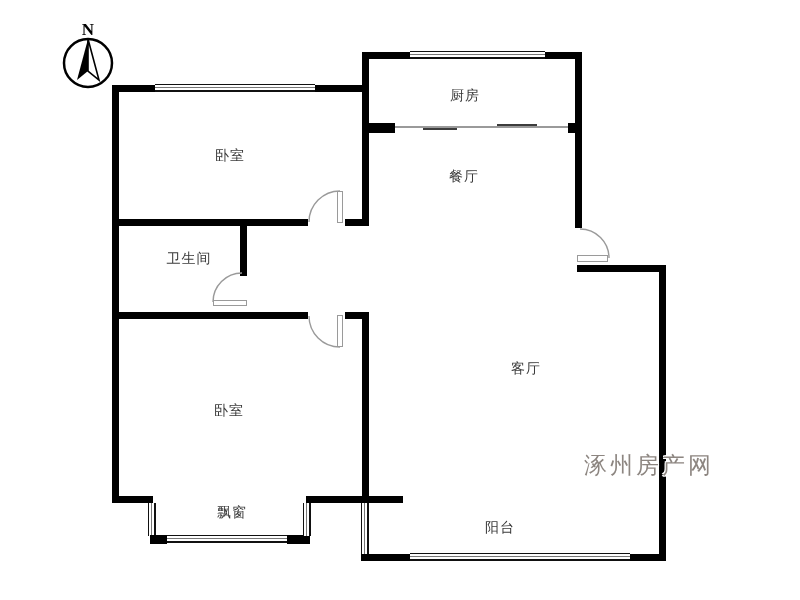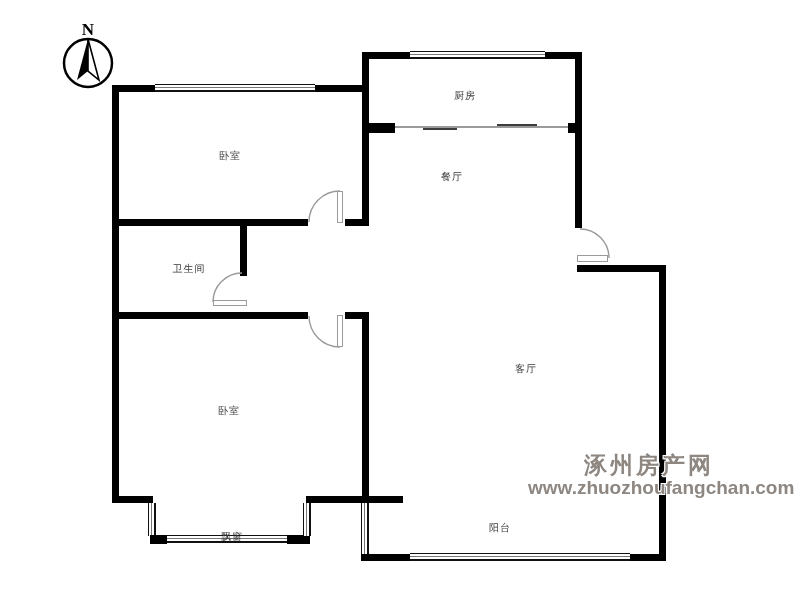--- a/index.html
+++ b/index.html
@@ -6,27 +6,27 @@
   #plan{position:relative;width:800px;height:600px;background:#fff;overflow:hidden;
         font-family:"Liberation Sans","DejaVu Sans",sans-serif;}
   .wall{position:absolute;background:#000;}
   .win-h{position:absolute;height:8px;
          background:linear-gradient(to bottom,#111 0,#111 1px,#fff 1px,#fff 3px,#777 3px,#777 4px,#fff 4px,#fff 6.5px,#111 6.5px,#111 8px);}
   .win-v{position:absolute;width:8px;
          background:linear-gradient(to right,#111 0,#111 1px,#fff 1px,#fff 3px,#777 3px,#777 4px,#fff 4px,#fff 6.5px,#111 6.5px,#111 8px);}
   .thinline{position:absolute;background:#9a9a9a;}
   .dash{position:absolute;background:#3c3c3c;}
   .leaf{position:absolute;background:#fff;border:1px solid #9a9a9a;box-sizing:border-box;}
-  .room-label{position:absolute;transform:translate(-50%,-50%);font-size:10px;color:#3a3a3a;
+  .room-label{position:absolute;transform:translate(-50%,-50%);font-size:14px;color:#3a3a3a;
               white-space:nowrap;letter-spacing:1px;}
   #arc-layer{position:absolute;left:0;top:0;width:800px;height:600px;pointer-events:none;}
   .compass-n{position:absolute;transform:translate(-50%,-50%);font-family:"Liberation Serif","DejaVu Serif",serif;
              font-weight:bold;font-size:17px;color:#000;}
   .watermark{position:absolute;left:528px;top:453px;width:242px;text-align:center;line-height:1.1;
-             font-weight:bold;color:#8d8681;
+             font-weight:normal;color:#8d8681;
              text-shadow:-1px -1px 0 #fff,1px -1px 0 #fff,-1px 1px 0 #fff,1px 1px 0 #fff,0 1px 0 #fff,0 -1px 0 #fff;}
   .watermark .wm-name{font-size:23px;letter-spacing:3px;}
   .watermark .wm-url{font-size:19px;letter-spacing:0;}
 </style>
 </head>
 <body>
 
 <div id="plan">
 
   <div class="wall" style="left:362px;top:52px;width:48px;height:7px"></div>
@@ -79,26 +79,25 @@
     <path d="M 309 316 A 31 31 0 0 0 340 347" fill="none" stroke="#9a9a9a" stroke-width="1.4"></path>
     <path d="M 213 302 A 29 29 0 0 1 242 273" fill="none" stroke="#9a9a9a" stroke-width="1.4"></path>
     <path d="M 580 229 A 29 29 0 0 1 609 258" fill="none" stroke="#9a9a9a" stroke-width="1.4"></path>
     <circle cx="88" cy="63" r="24" fill="#fff" stroke="#000" stroke-width="2.5"></circle>
     <polygon points="88,39 77,80 88,71" fill="#000"></polygon>
     <polygon points="88,39 99,80 88,71" fill="#fff" stroke="#000" stroke-width="1.6"></polygon>
   </svg>
   <div class="compass-n" style="left:88px;top:30px">N</div>
 
   <div class="room-label" style="left:465px;top:96px">厨房</div>
-  <div class="room-label" style="left:452px;top:177px">餐厅</div>
+  <div class="room-label" style="left:464px;top:177px">餐厅</div>
   <div class="room-label" style="left:230px;top:156px">卧室</div>
-  <div class="room-label" style="left:189px;top:269px">卫生间</div>
+  <div class="room-label" style="left:189px;top:259px">卫生间</div>
   <div class="room-label" style="left:526px;top:369px">客厅</div>
   <div class="room-label" style="left:229px;top:411px">卧室</div>
-  <div class="room-label" style="left:232px;top:537px">飘窗</div>
+  <div class="room-label" style="left:232px;top:513px">飘窗</div>
   <div class="room-label" style="left:500px;top:528px">阳台</div>
 
   <div class="watermark">
     <div class="wm-name">涿州房产网</div>
-    <div class="wm-url">www.zhuozhoufangchan.com</div>
   </div>
 
 </div>
 
 </body></html>

